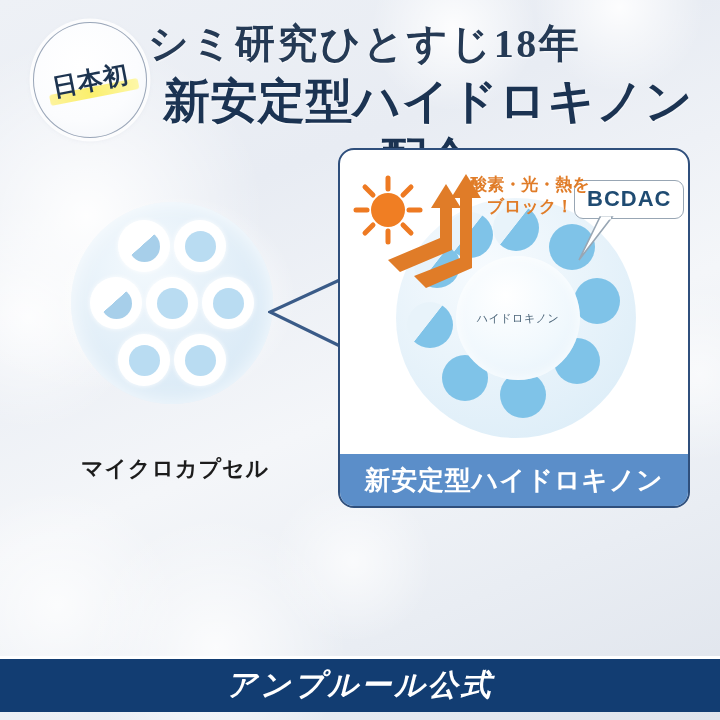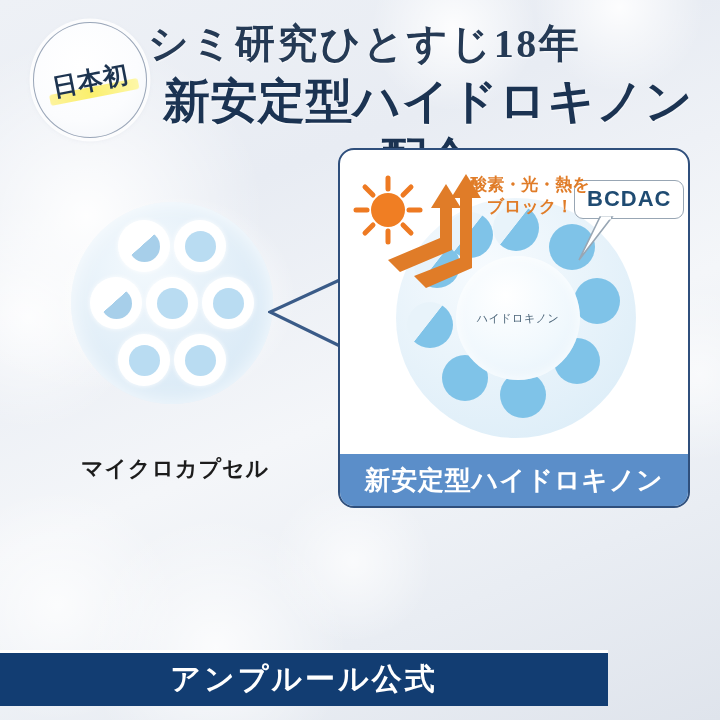--- a/index.html
+++ b/index.html
@@ -178,24 +178,24 @@
   #body-copy {
     position:absolute; left:18px; top:524px; width:688px;
     font-family:"Liberation Sans", sans-serif;
     font-size:22.5px; font-weight:700; line-height:1.52;
     color:#20344c;
     letter-spacing:-0.2px;
   }
 
   
   #footer {
-    position:absolute; left:0; bottom:14px; width:608px; height:56px;
+    position:absolute; left:0; bottom:8px; width:720px; height:56px;
     background:#123d72;
     border-top:3px solid #ffffff;
-    display:flex; align-items:center; justify-content:center;
+    display:flex; align-items:center; justify-content:center;font-style:italic;
   }
   #footer-text {
     font-family:"Liberation Serif", serif;
     font-size:30px; font-weight:700; letter-spacing:3px;
     color:#ffffff;
   }
 </style>
 </head>
 <body>
 

